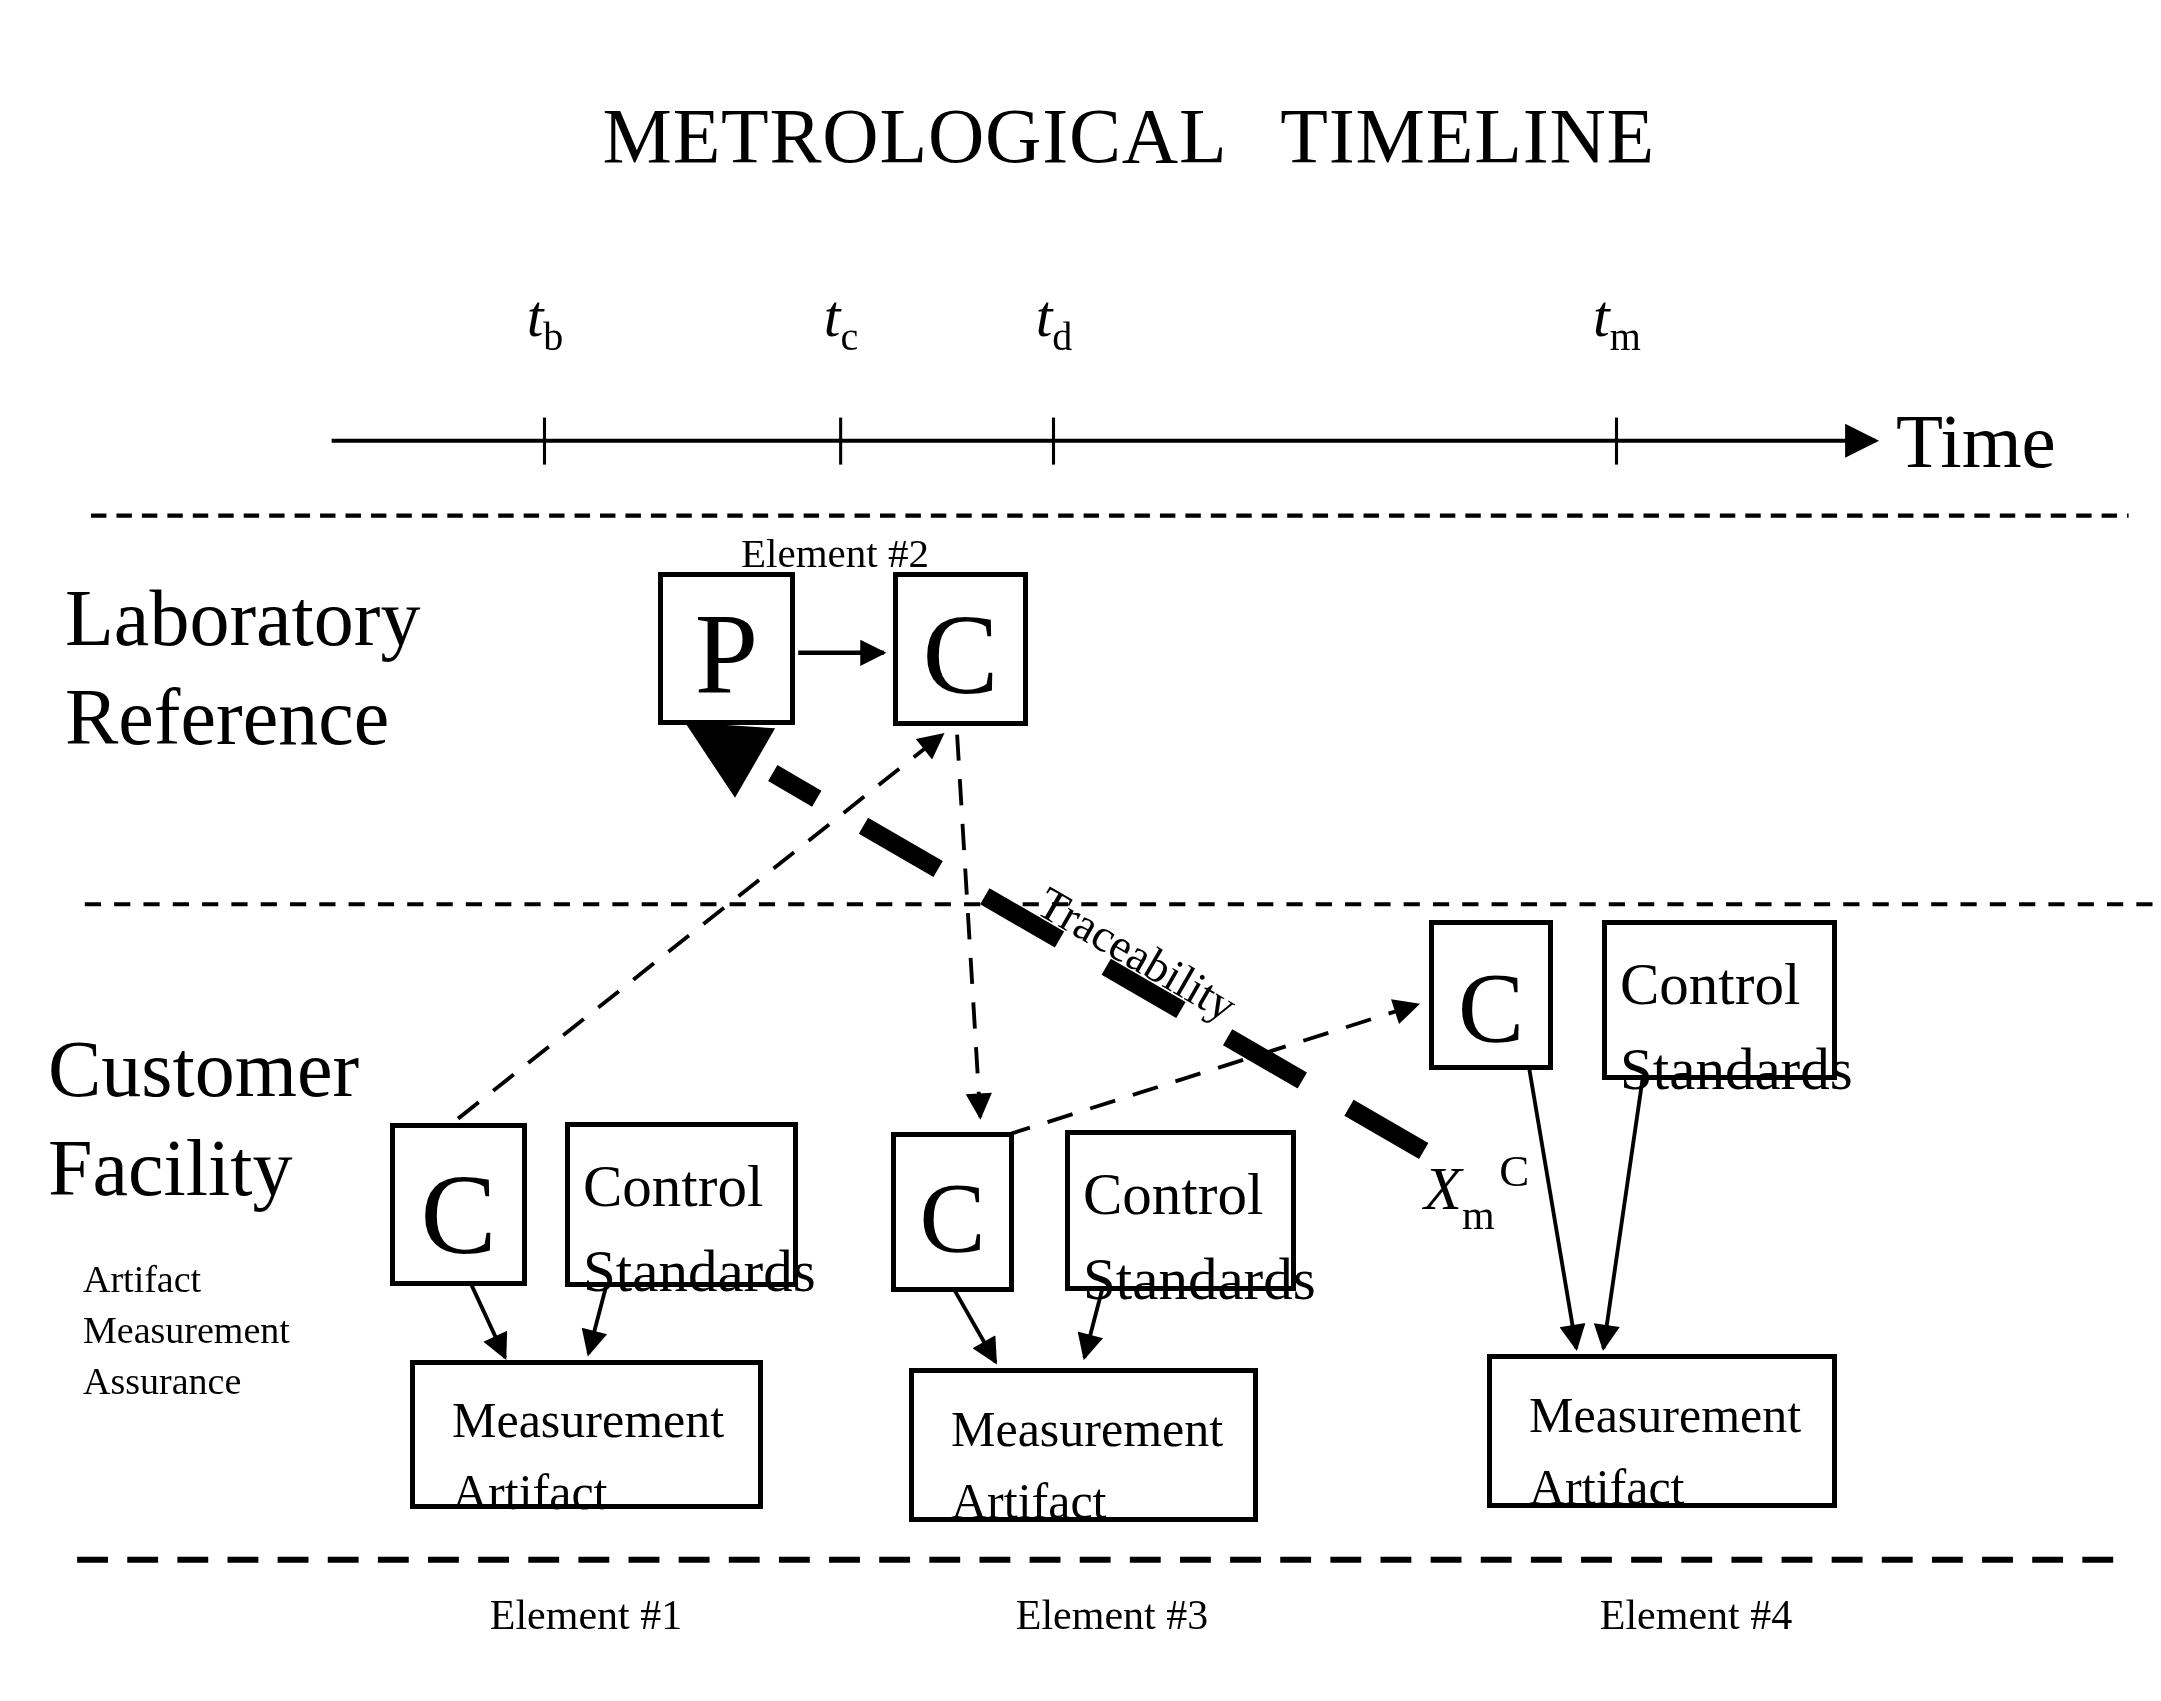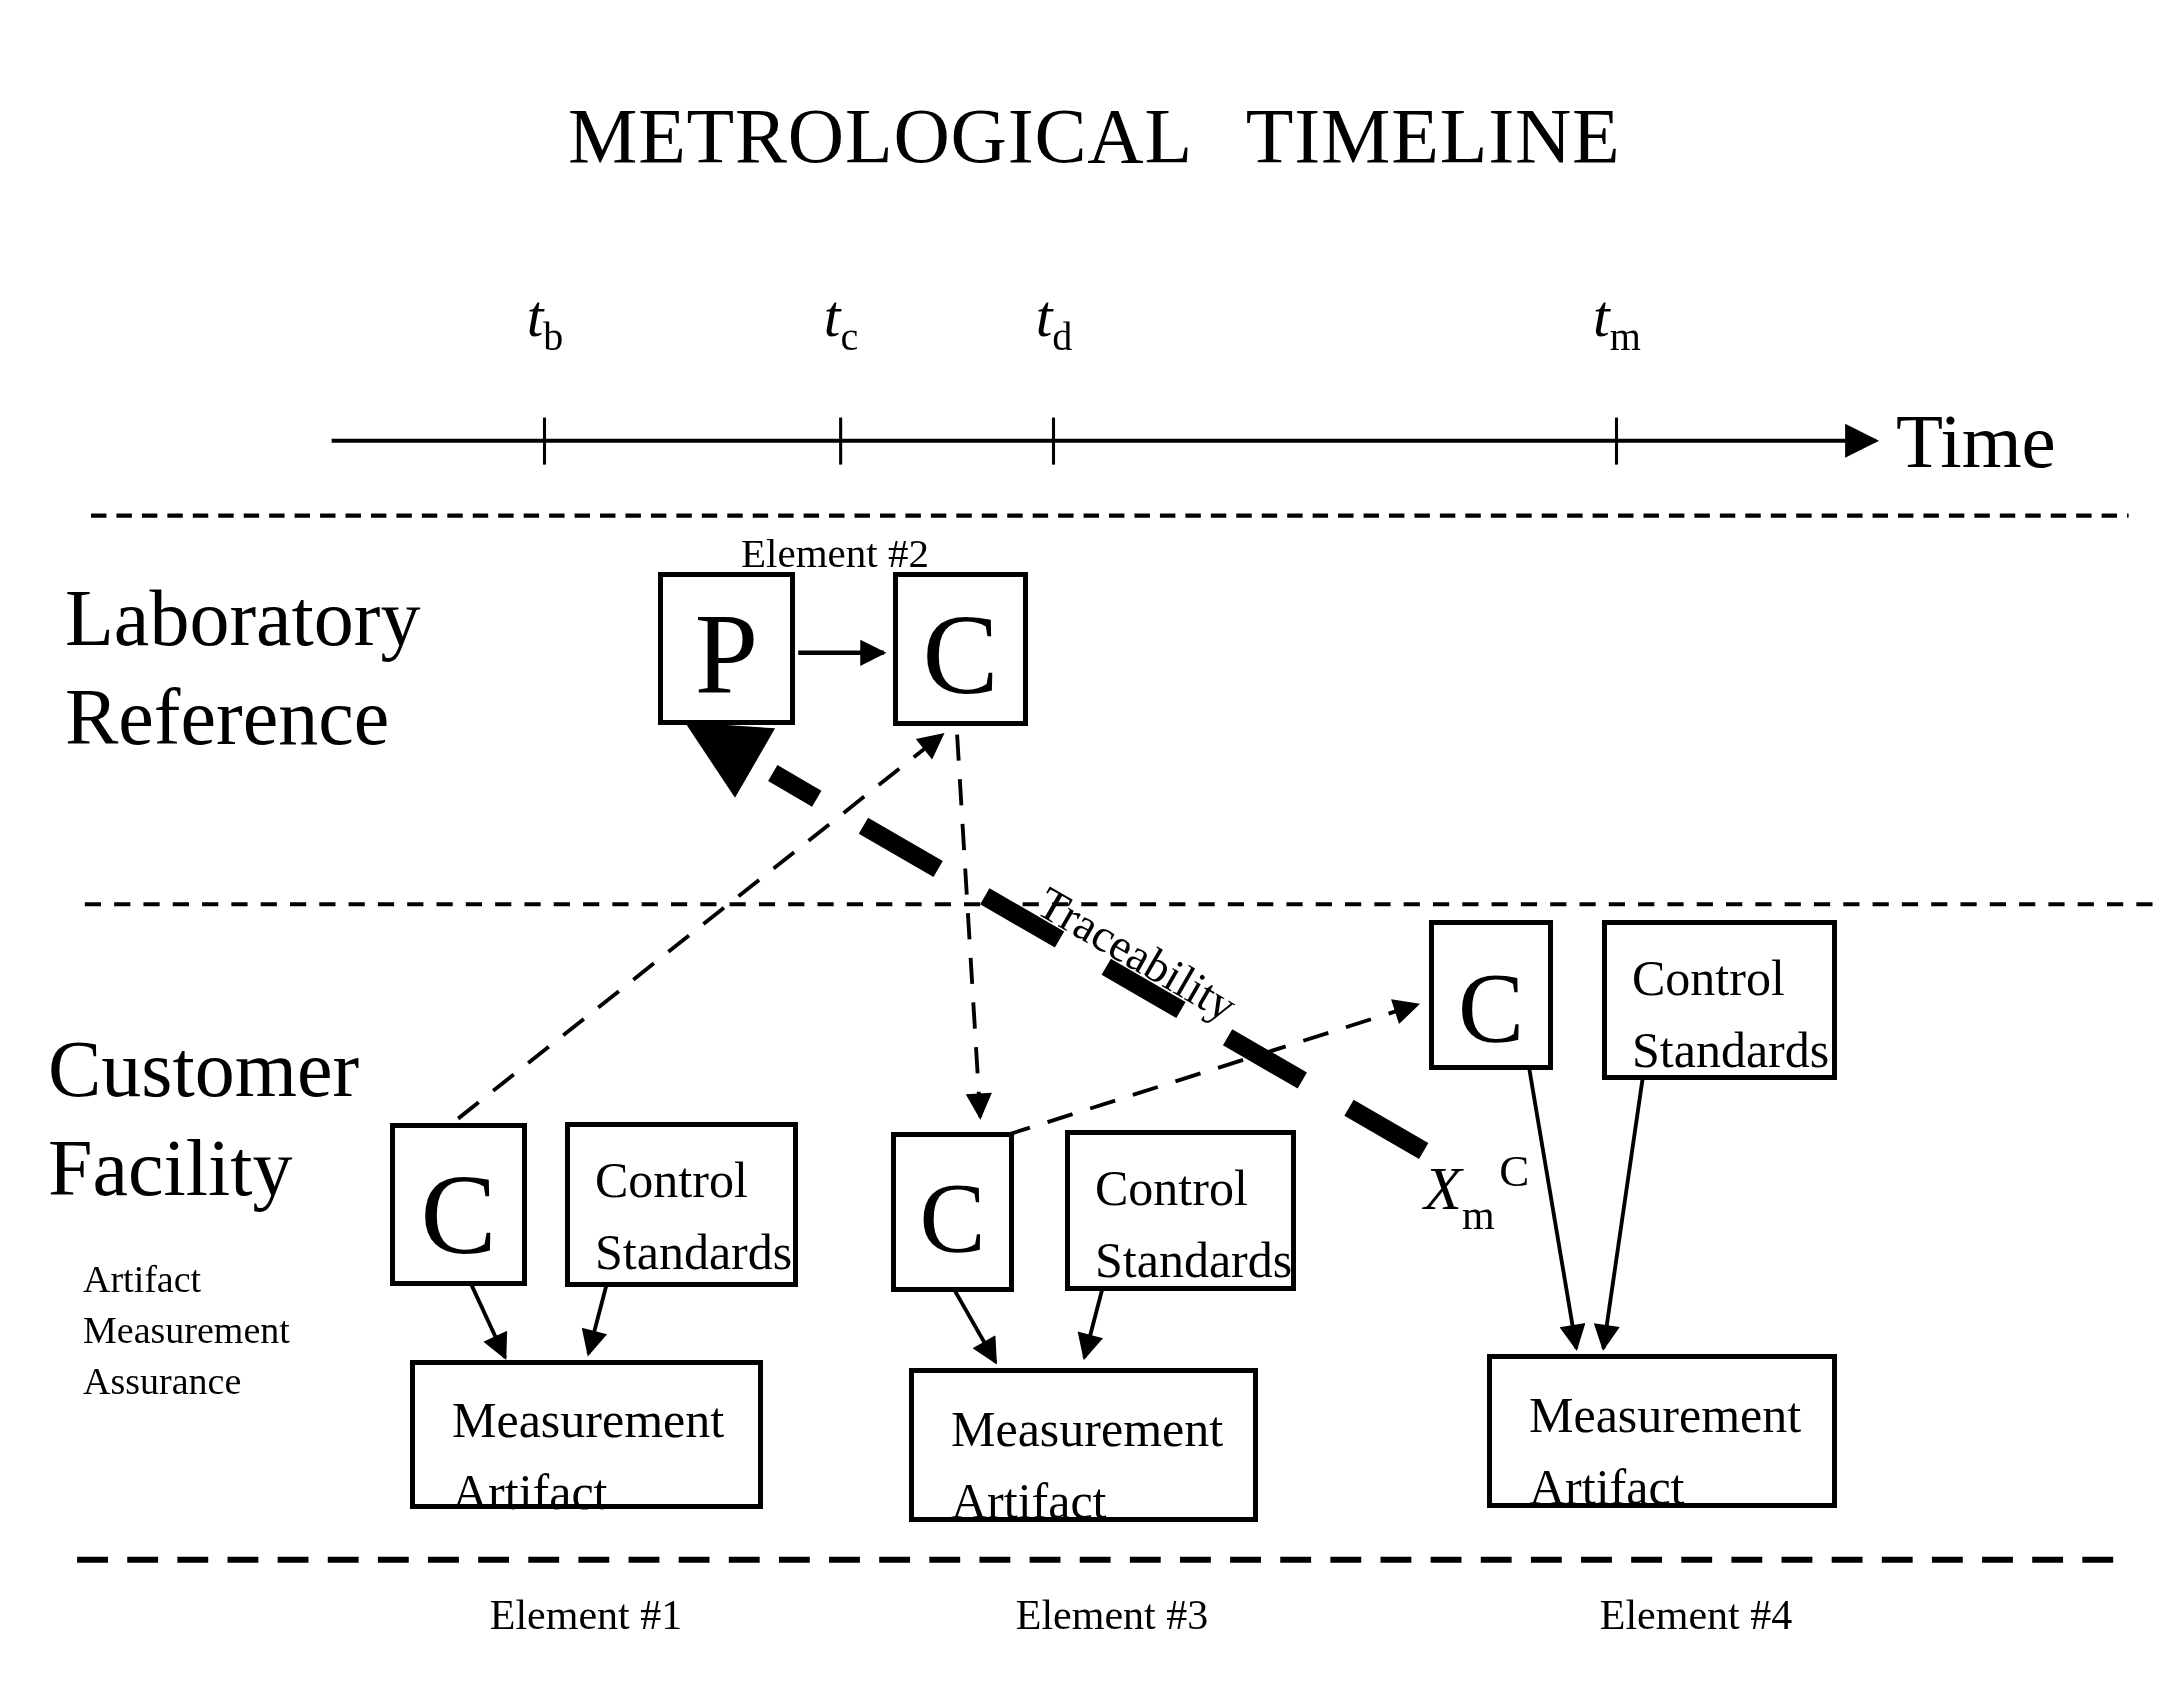--- a/index.html
+++ b/index.html
@@ -9,24 +9,24 @@
   }
   #wires{position:absolute;left:0;top:0;z-index:1;}
   .box{
     position:absolute;z-index:2;box-sizing:border-box;
     border:5.4px solid #000;background:#fff;display:flex;
   }
   .letterbox{align-items:flex-end;justify-content:center;}
   .letter{font-size:114px;line-height:1;padding-bottom:9.3px;}
   .letter.small{font-size:99px;padding-bottom:20px;}
   .twoline{flex-direction:column;justify-content:flex-start;}
-  .ctrl-text{font-size:50px;line-height:1.44;padding:17px 0 0 25px;white-space:nowrap;}
+  .ctrl-text{font-size:59px;line-height:1.44;padding:17px 0 0 13px;white-space:nowrap;}
   .art-text{font-size:50px;line-height:1.44;padding:25px 0 0 37px;white-space:nowrap;}
   .title{
-    position:absolute;z-index:3;left:568px;top:91px;width:1103px;text-align:left;
+    position:absolute;z-index:3;left:552px;top:91px;width:1103px;text-align:right;
     font-size:78px;letter-spacing:0.8px;word-spacing:37px;white-space:nowrap;
   }
   .lane-label{position:absolute;z-index:3;font-size:80px;line-height:1.24;white-space:nowrap;}
   .note{position:absolute;z-index:3;font-size:38px;line-height:1.34;white-space:nowrap;}
   .tick-label{position:absolute;z-index:3;top:282px;transform:translateX(-50%);white-space:nowrap;}
   .tick-label .tvar{font-style:italic;font-size:60px;}
   .tick-label .tsub{font-size:40px;vertical-align:-14px;}
   .time-label{position:absolute;z-index:3;left:1896px;top:397px;font-size:77px;}
   .el-caption{position:absolute;z-index:3;top:1591px;transform:translateX(-50%);font-size:42px;white-space:nowrap;text-align:center;}
   .el2-label{position:absolute;z-index:3;left:835px;top:529px;transform:translateX(-50%);font-size:41px;white-space:nowrap;}

